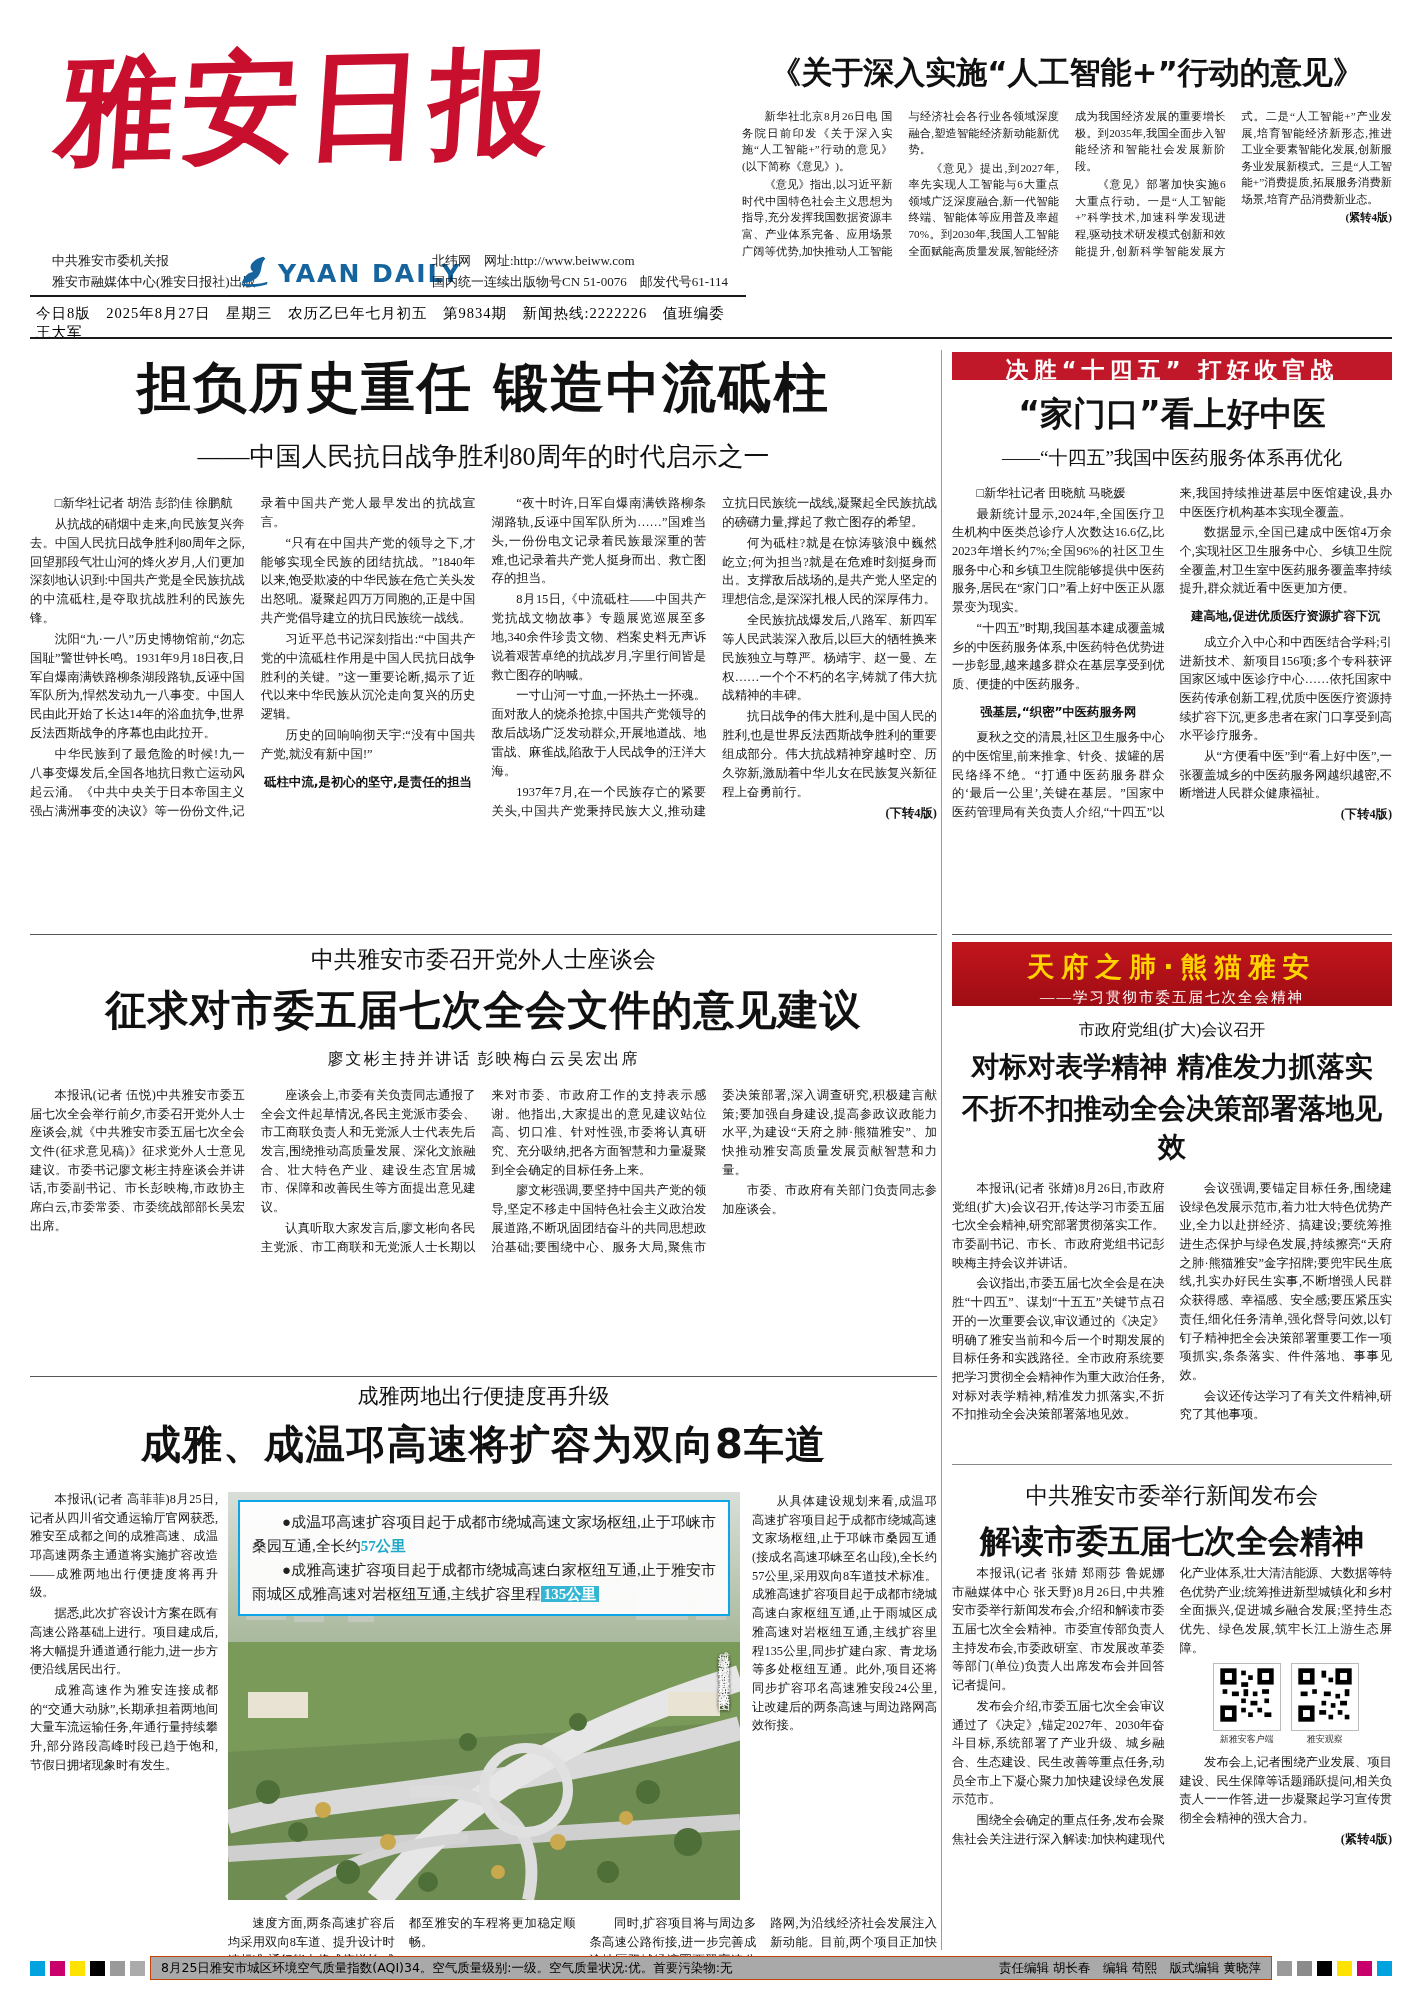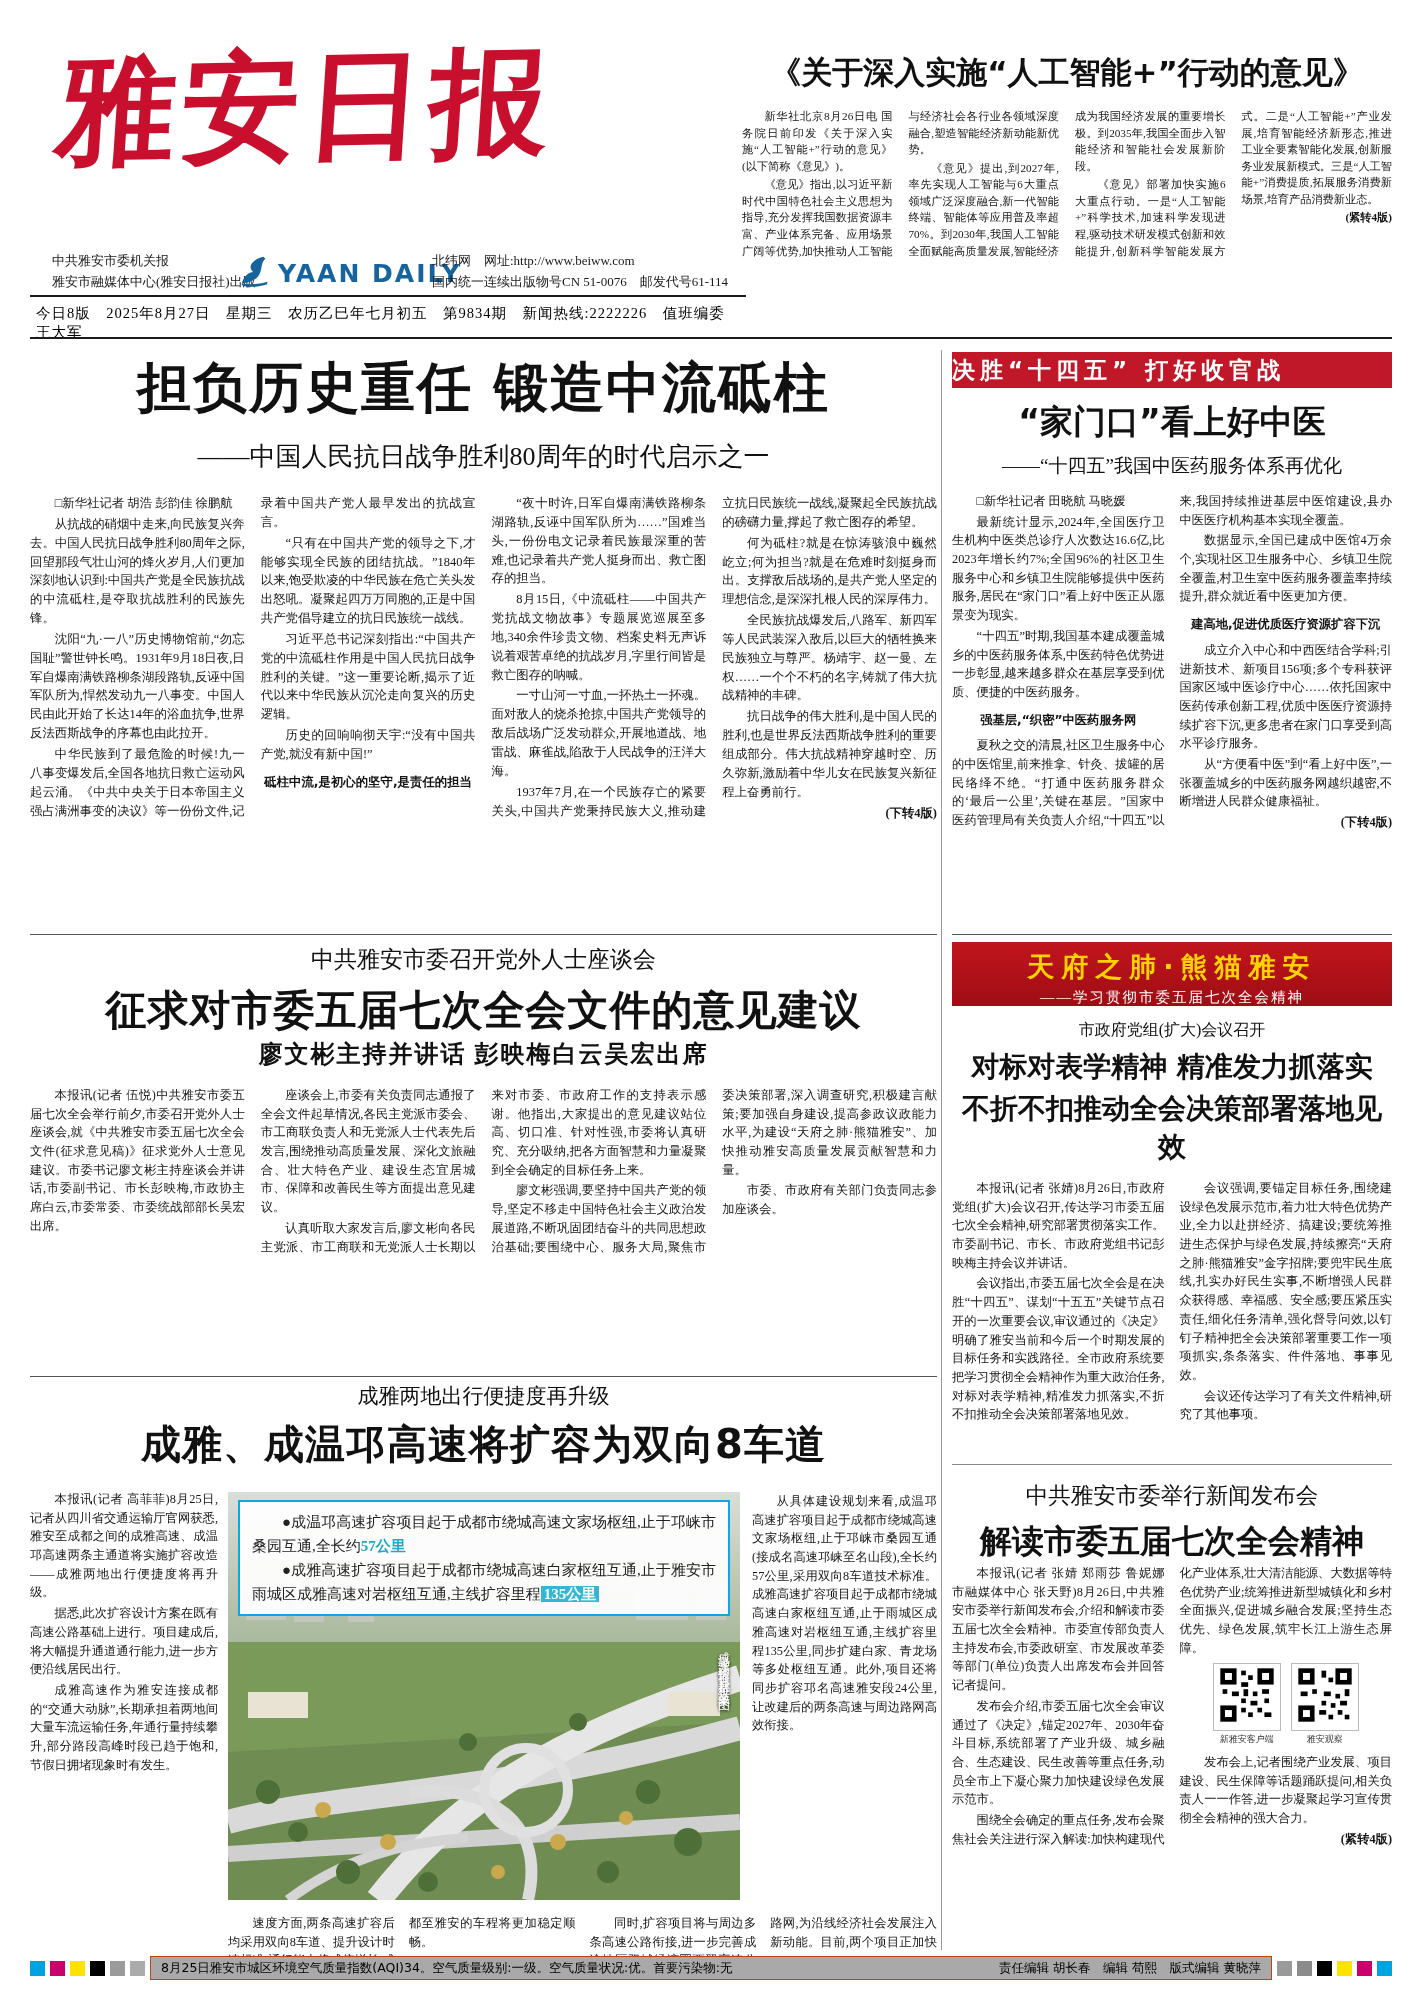--- a/index.html
+++ b/index.html
@@ -20,21 +20,21 @@
   
   .body-text{font-size:12.3px;line-height:1.52;text-align:justify;color:#151515;overflow:hidden;}
   .body-text p{margin:0 0 2px 0;text-indent:2em;}
   .body-text p.crosshead{text-indent:0;text-align:center;font-weight:bold;margin:9px 0 7px;
         font-family:"DejaVu Sans","Liberation Sans",sans-serif;}
   .body-text p.turn{text-align:right;text-indent:0;font-weight:bold;}
   .cols-4{column-count:4;column-gap:16px;}
   .cols-2{column-count:2;column-gap:15px;}
   
   .red-banner{background:#c01828;color:#fff;font-family:"DejaVu Sans","Liberation Sans",sans-serif;
-        font-weight:bold;font-size:23px;letter-spacing:5px;text-align:left;line-height:36px;height:36px;}
+        font-weight:bold;font-size:23px;letter-spacing:5px;text-align:center;line-height:36px;height:28px;}
   .panda-box{background:linear-gradient(180deg,#c2151d 0%,#9e0d13 100%);text-align:center;}
   .panda-title{color:#ffd200;font-family:"DejaVu Sans","Liberation Sans",sans-serif;font-weight:bold;
         font-size:27px;letter-spacing:7px;padding-top:7px;}
   .panda-sub{color:#ffffff;font-size:14.5px;letter-spacing:2px;margin-top:3px;}
   
   .photo-wrap{overflow:hidden;}
   .photo-overlay{position:absolute;left:10px;right:10px;top:8px;background:rgba(255,255,255,0.93);
         border:2px solid #0ea5e9;padding:8px 12px;font-size:15px;line-height:1.6;color:#222;text-align:justify;}
   .photo-overlay .line{text-indent:2em;}
   .hl-text{color:#1fa8c9;font-weight:bold;}
@@ -136,21 +136,21 @@
         <p>成立介入中心和中西医结合学科;引进新技术、新项目156项;多个专科获评国家区域中医诊疗中心……依托国家中医药传承创新工程,优质中医医疗资源持续扩容下沉,更多患者在家门口享受到高水平诊疗服务。</p>
         <p>从“方便看中医”到“看上好中医”,一张覆盖城乡的中医药服务网越织越密,不断增进人民群众健康福祉。</p>
         <p class="turn">(下转4版)</p>
       </div>
   </div>
   <div class="abs" style="left:952px;top:934px;width:440px;height:1px;background:#555;"></div>
 
   <div class="abs" style="left:30px;top:944px;width:907px;">
     <div class="center" style="font-size:23px;">中共雅安市委召开党外人士座谈会</div>
     <div class="hed center" style="font-size:41px;margin-top:8px;letter-spacing:1px;">征求对市委五届七次全会文件的意见建议</div>
-    <div class="center" style="font-size:24px;letter-spacing:2px;font-weight:bold;">廖文彬主持并讲话  彭映梅白云吴宏出席</div>
+    <div class="center" style="font-size:16px;margin-top:11px;letter-spacing:2px;">廖文彬主持并讲话  彭映梅白云吴宏出席</div>
     <div class="body-text cols-4" style="margin-top:16px;height:290px;">
         <p>本报讯(记者 伍悦)中共雅安市委五届七次全会举行前夕,市委召开党外人士座谈会,就《中共雅安市委五届七次全会文件(征求意见稿)》征求党外人士意见建议。市委书记廖文彬主持座谈会并讲话,市委副书记、市长彭映梅,市政协主席白云,市委常委、市委统战部部长吴宏出席。</p>
         <p>座谈会上,市委有关负责同志通报了全会文件起草情况,各民主党派市委会、市工商联负责人和无党派人士代表先后发言,围绕推动高质量发展、深化文旅融合、壮大特色产业、建设生态宜居城市、保障和改善民生等方面提出意见建议。</p>
         <p>认真听取大家发言后,廖文彬向各民主党派、市工商联和无党派人士长期以来对市委、市政府工作的支持表示感谢。他指出,大家提出的意见建议站位高、切口准、针对性强,市委将认真研究、充分吸纳,把各方面智慧和力量凝聚到全会确定的目标任务上来。</p>
         <p>廖文彬强调,要坚持中国共产党的领导,坚定不移走中国特色社会主义政治发展道路,不断巩固团结奋斗的共同思想政治基础;要围绕中心、服务大局,聚焦市委决策部署,深入调查研究,积极建言献策;要加强自身建设,提高参政议政能力水平,为建设“天府之肺·熊猫雅安”、加快推动雅安高质量发展贡献智慧和力量。</p>
         <p>市委、市政府有关部门负责同志参加座谈会。</p>
       </div>
   </div>
   <div class="abs" style="left:30px;top:1376px;width:907px;height:1px;background:#555;"></div>
 

